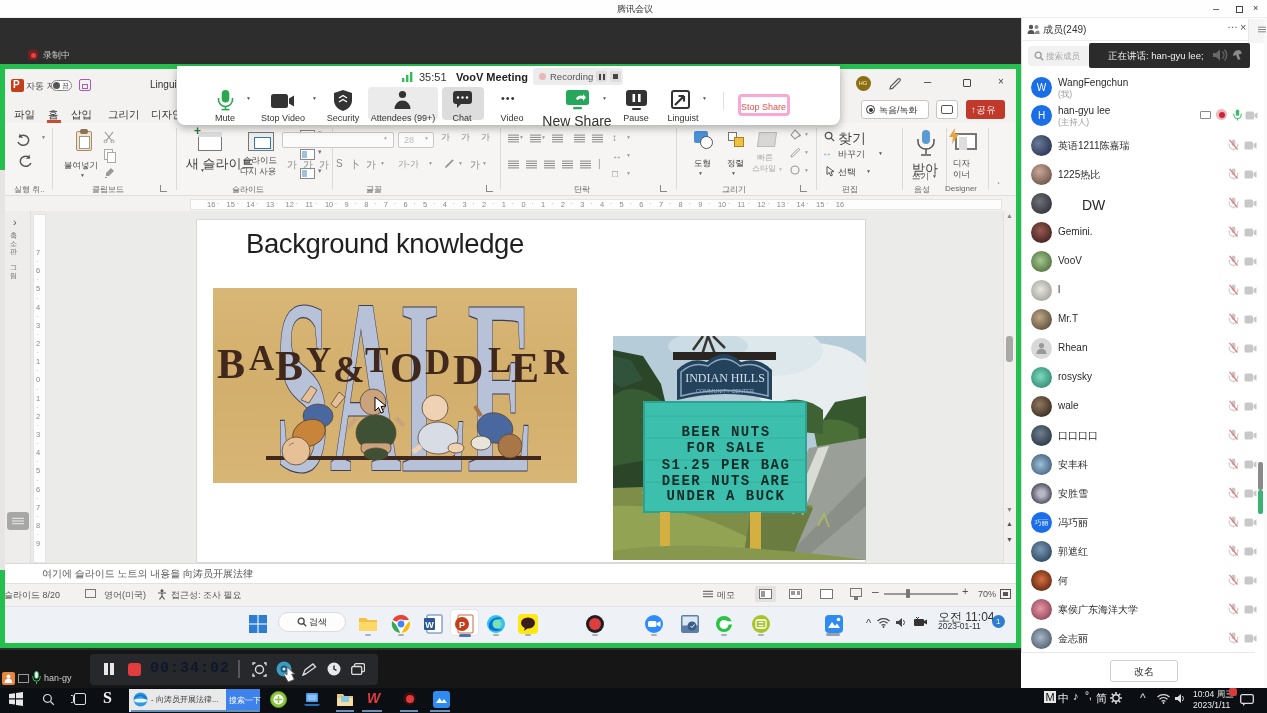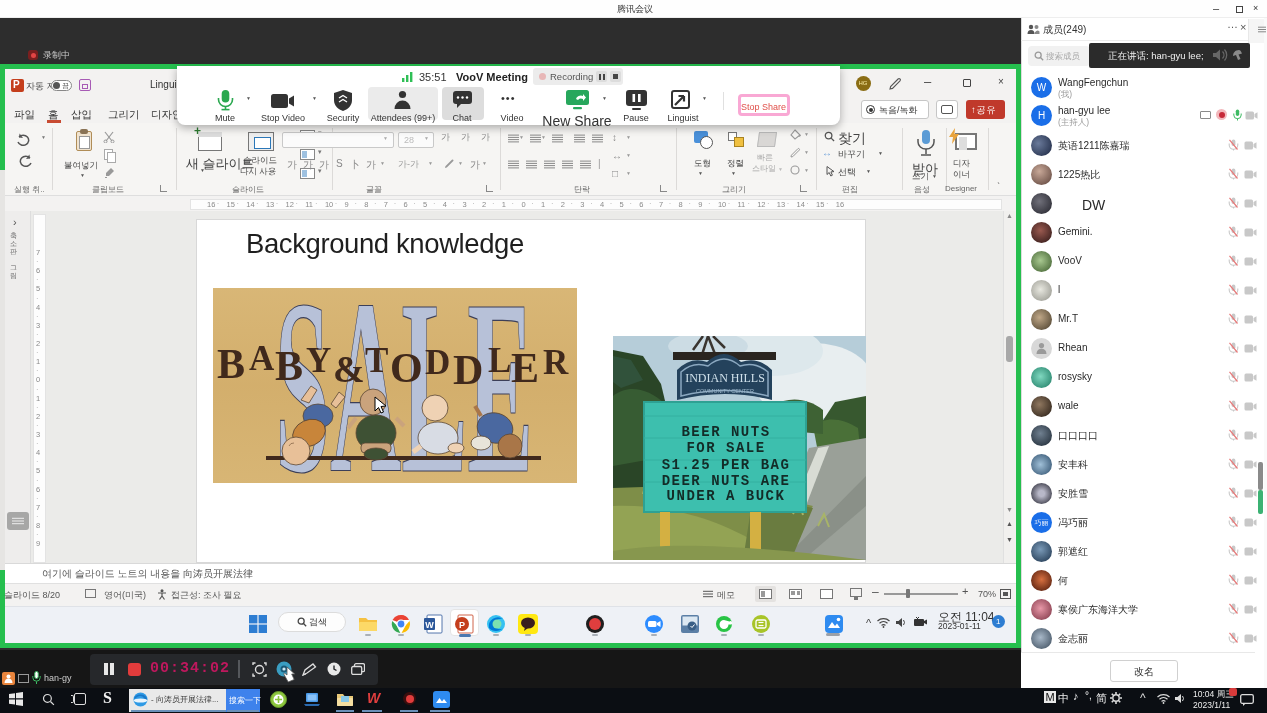--- a/index.html
+++ b/index.html
@@ -711,21 +711,21 @@
 <svg class="ic" style="left:32px;top:671px" width="9" height="14" viewBox="0 0 9 14">
     <rect x="2.8" y="0.5" width="3.4" height="7" rx="1.7" fill="#fff" stroke="#3dbb63" stroke-width="1"></rect>
     <path d="M0.8 5 v1.5 a3.7 3.7 0 0 0 7.4 0 V5" fill="none" stroke="#3dbb63" stroke-width="1"></path>
     <line x1="4.5" y1="10.5" x2="4.5" y2="13" stroke="#3dbb63" stroke-width="1"></line>
   </svg>
 <div class="a" style="left:44px;top:673px;font-size:9px;color:#ccc">han-gy</div>
 <div class="a" style="left:90px;top:654px;width:288px;height:31px;background:#26282b;border-radius:4px"></div>
 <div class="a" style="left:104px;top:663px;width:3.5px;height:12px;background:#e8e8e8"></div>
 <div class="a" style="left:110px;top:663px;width:3.5px;height:12px;background:#e8e8e8"></div>
 <div class="a" style="left:128px;top:663px;width:13px;height:13px;background:#e23c3c;border-radius:3px"></div>
-<div class="a" style="left:150px;top:660px;font-family:'Liberation Mono',monospace;font-size:15px;font-weight:bold;color:#be185d;letter-spacing:1px">00:34:02</div>
+<div class="a" style="left:150px;top:660px;font-family:'Liberation Mono',monospace;font-size:15px;font-weight:bold;color:#0f172a;letter-spacing:1px">00:34:02</div>
 <div class="a" style="left:238px;top:660px;width:2px;height:18px;background:#55585c"></div>
 <svg class="ic" style="left:252px;top:662px" width="15" height="15" viewBox="0 0 15 15">
     <circle cx="7.5" cy="7.5" r="4" fill="none" stroke="#ddd" stroke-width="1.4"></circle>
     <path d="M1 3 V1 h2.5 M12 1 h2 v2.5 M14 12 v2 h-2.5 M3 14 H1 v-2.5" stroke="#ddd" stroke-width="1.4" fill="none"></path>
   </svg>
 <svg class="ic" style="left:276px;top:661px" width="16" height="16" viewBox="0 0 16 16">
     <circle cx="8" cy="8" r="7.5" fill="#3a9ec2"></circle>
     <circle cx="8" cy="8" r="3.5" fill="#1a5a78"></circle>
     <circle cx="8" cy="8" r="1.6" fill="#cfe8f2"></circle>
   </svg>

